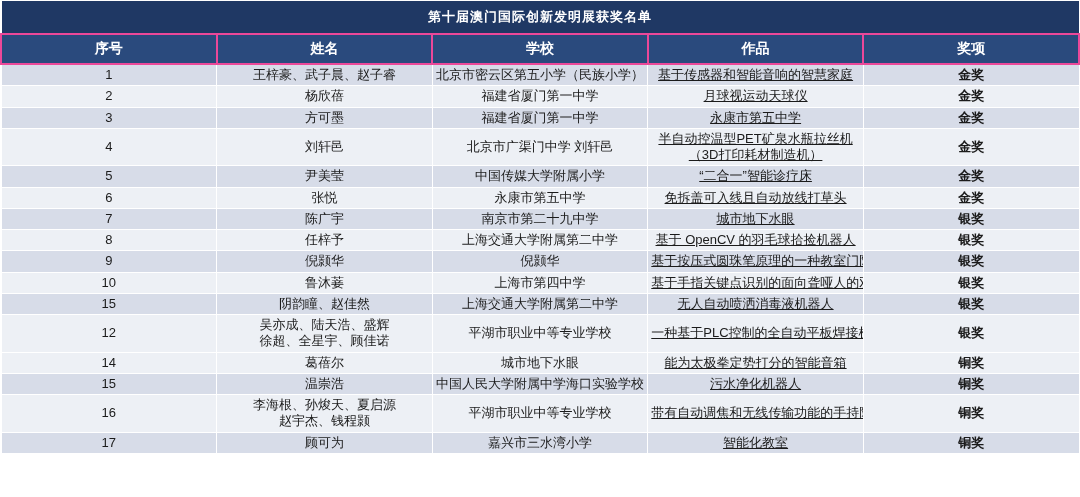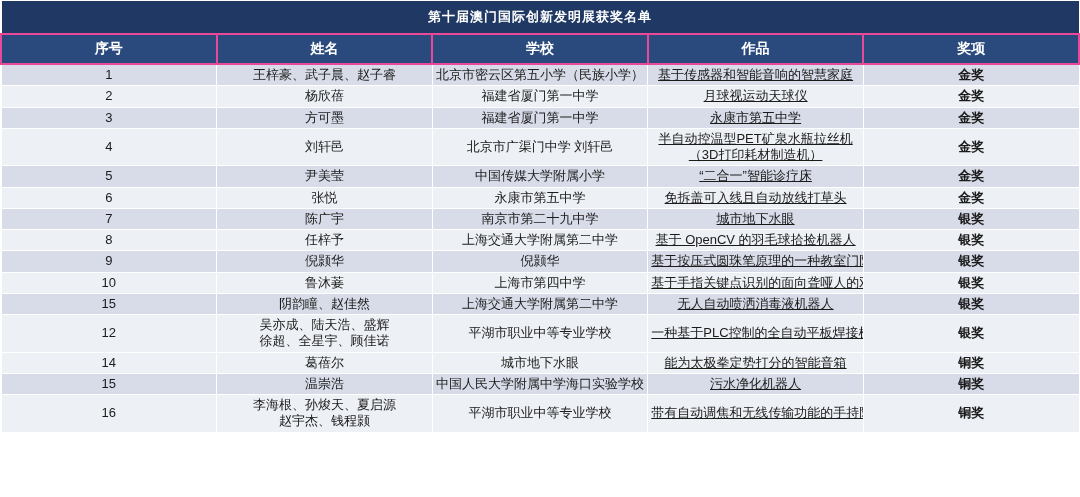--- a/index.html
+++ b/index.html
@@ -233,15 +233,24 @@
           <td class="col-name two-line">
             <span>李海根、孙焌天、夏启源</span>
             <span>赵宇杰、钱程颢</span>
           </td>
           <td class="col-school">平湖市职业中等专业学校</td>
           <td class="col-work two-line">
             <span>带有自动调焦和无线传输功能的手持陀螺仪稳定器</span>
           </td>
           <td class="col-prize">铜奖</td>
         </tr>
+        <tr class="row-odd">
+          <td class="col-idx">17</td>
+          <td class="col-name">顾可为</td>
+          <td class="col-school">嘉兴市三水湾小学</td>
+          <td class="col-work two-line">
+            <span>智能化教室</span>
+          </td>
+          <td class="col-prize">铜奖</td>
+        </tr>
       </tbody>
   </table>
 </div>
 
 </body></html>

